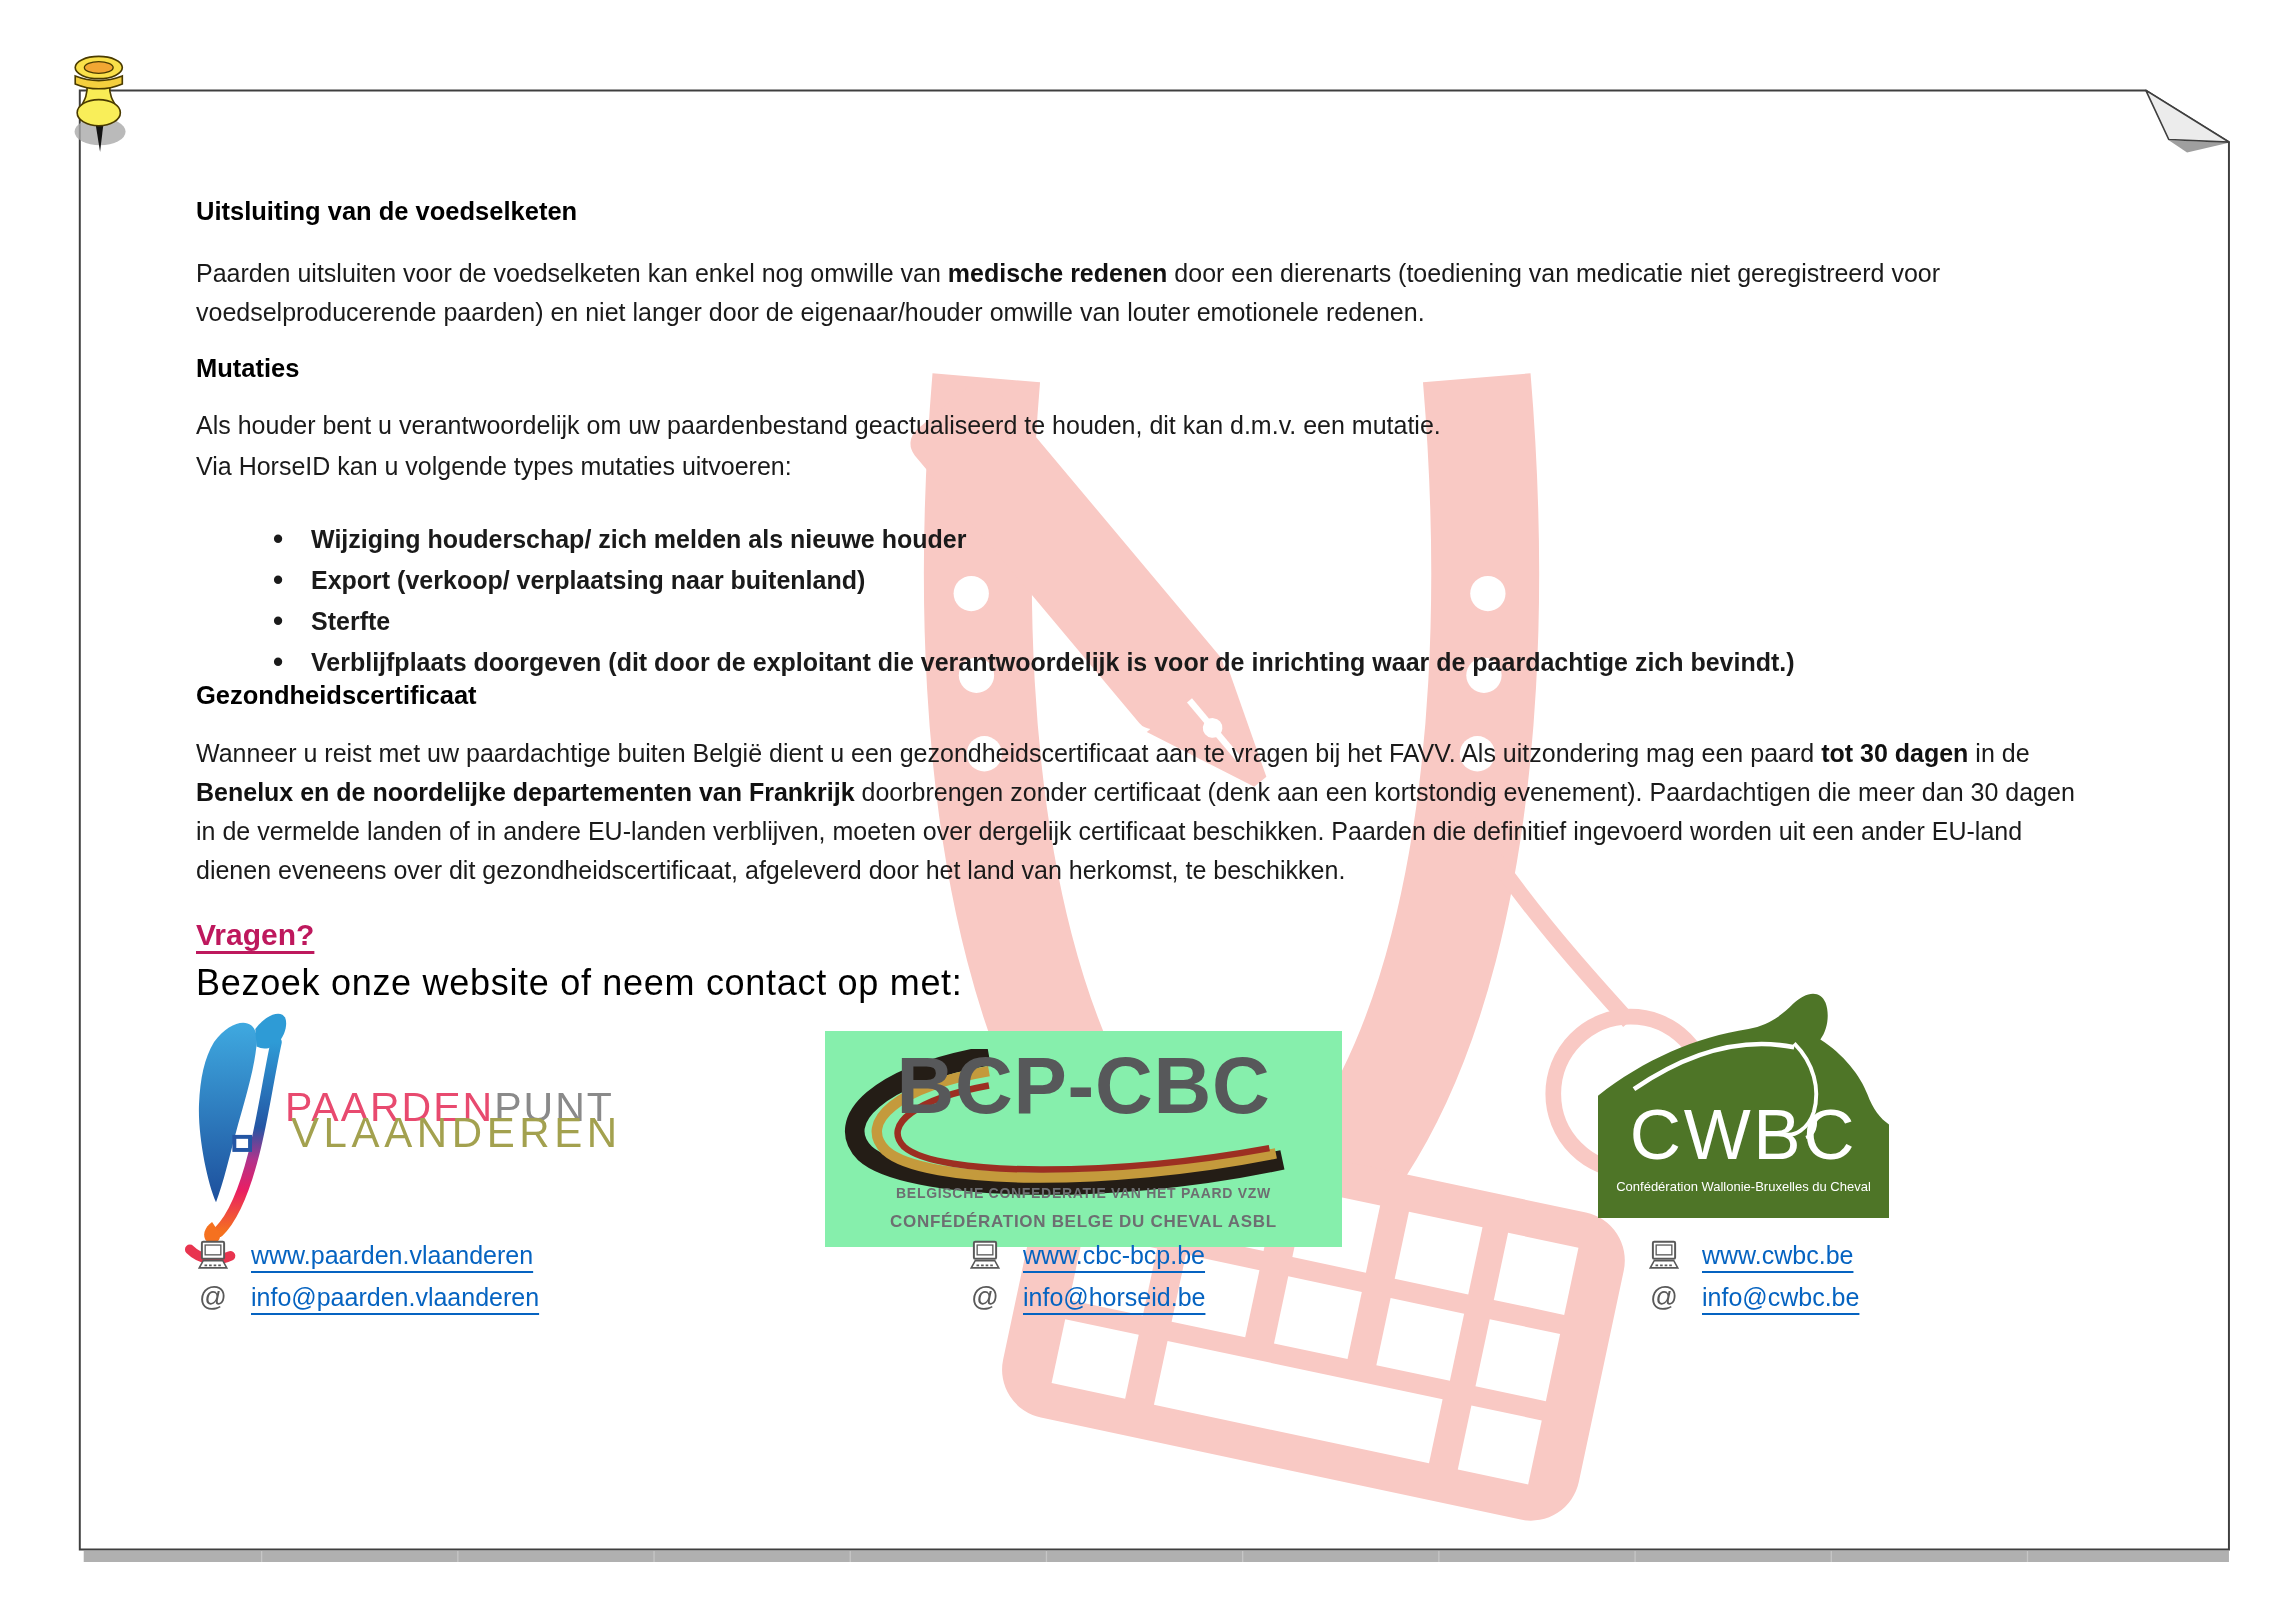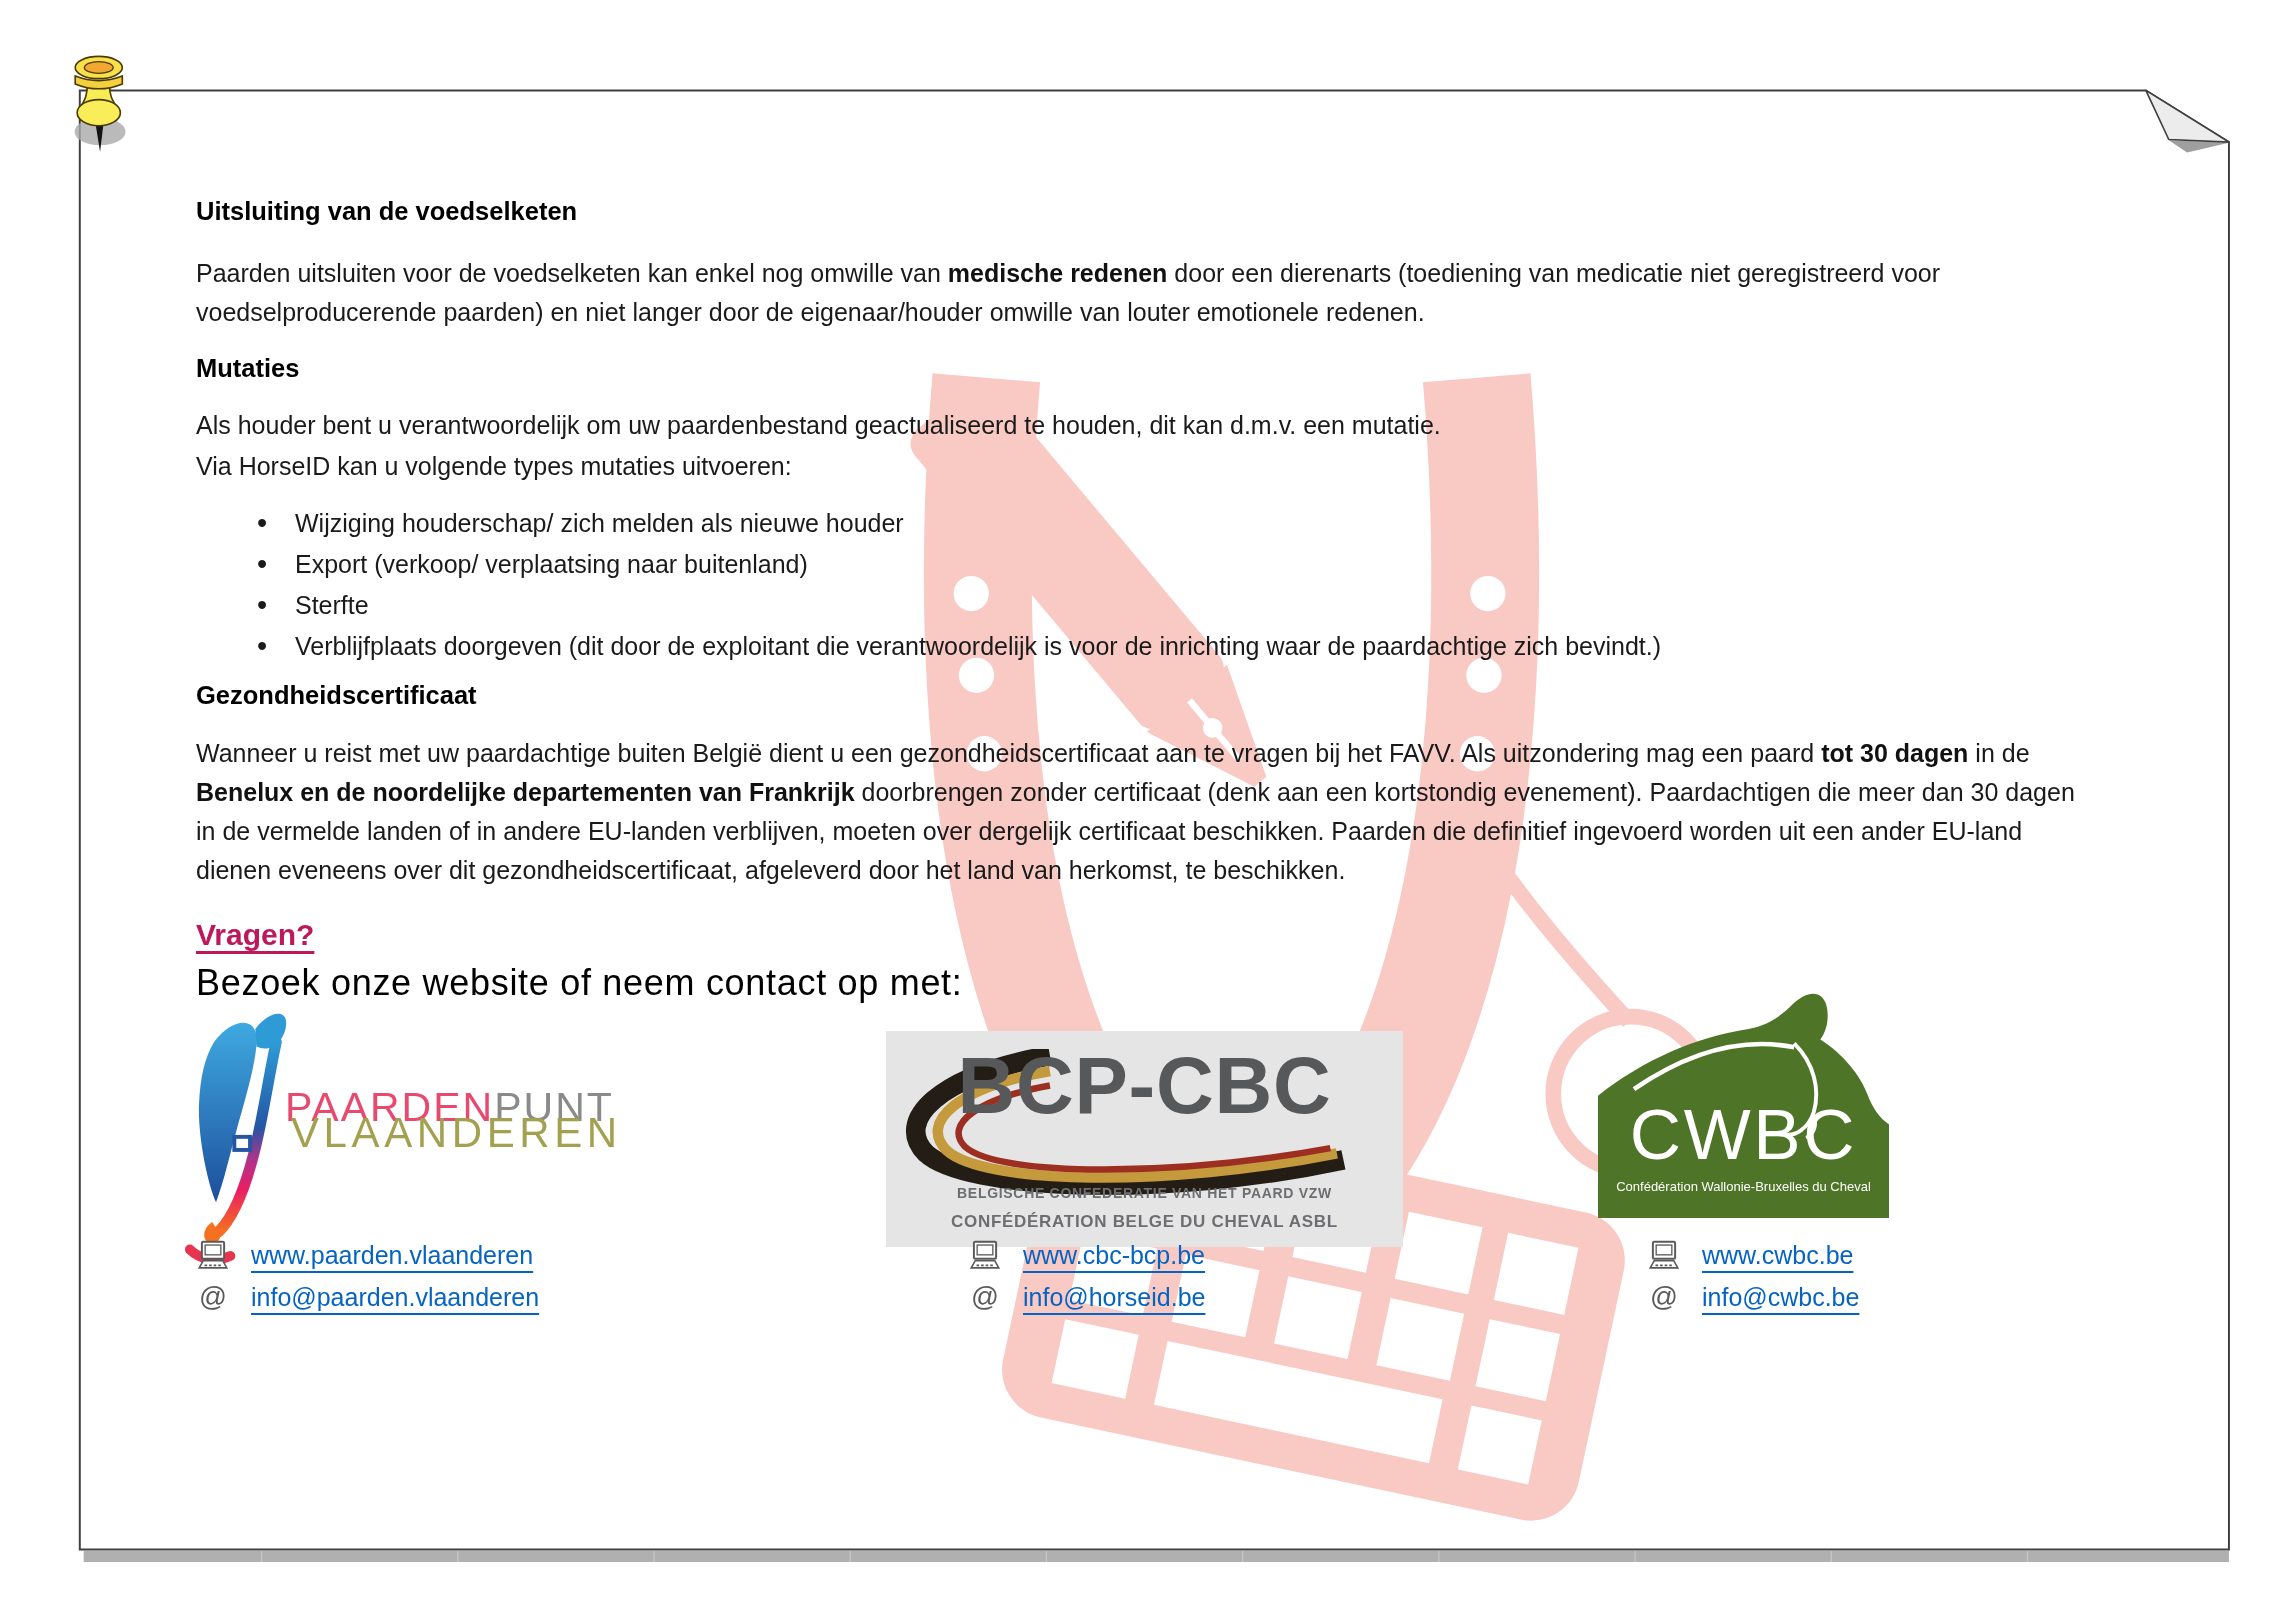--- a/index.html
+++ b/index.html
@@ -7,32 +7,32 @@
        font-family:"Liberation Sans","DejaVu Sans",sans-serif;color:#1a1a1a;}
   .canvas{position:absolute;inset:0;}
   svg.chrome{position:absolute;left:0;top:0;}
   .page{position:absolute;left:80px;top:90px;width:2150px;height:1459px;}
   .watermark{position:absolute;left:0;top:0;pointer-events:none;}
   .content{position:absolute;left:116px;right:143px;top:0;bottom:0;}
   .abs{position:absolute;left:0;right:0;}
   .h{font-size:25.5px;font-weight:bold;color:#000;}
   .body{font-size:25px;line-height:39px;color:#1a1a1a;}
   .body b{font-weight:bold;color:#111;}
-  ul.bullets{list-style:none;margin:0;padding:0 0 0 99px;}
+  ul.bullets{list-style:none;margin:16px;padding:0 0 0 99px;font-weight:bold;}
   ul.bullets li{position:relative;font-size:25px;line-height:41px;}
   ul.bullets li::before{content:"•";position:absolute;left:-38px;top:0;font-size:29px;line-height:41px;color:#1a1a1a;}
   .vragen{font-size:30px;font-weight:bold;color:#be185d;text-decoration:underline;
           text-decoration-thickness:2.6px;text-underline-offset:5.9px;}
   .contact-heading{font-size:36px;color:#000;text-align:left;letter-spacing:0.7px;}
   
   .pp-line1{position:absolute;font-size:41px;letter-spacing:2px;white-space:nowrap;}
   .pp-part1{color:#e84a6f;}
   .pp-part2{color:#8a8a8a;}
   .pp-line2{position:absolute;font-size:42px;letter-spacing:4.6px;color:#a3a14f;white-space:nowrap;}
-  .bcp-logo{position:absolute;left:806px;top:941px;width:517px;height:216px;background:#e5e5e5;}
+  .bcp-logo{position:absolute;left:745px;top:941px;width:517px;height:216px;background:#86efac;}
   .bcp-swoosh{position:absolute;left:0;top:18.3px;}
   .bcp-title{position:absolute;left:0;right:0;top:9.2px;text-align:center;
              font-size:80px;font-weight:bold;color:#57585a;letter-spacing:0.7px;}
   .bcp-cap1{position:absolute;left:0;right:0;top:154px;text-align:center;
             font-size:14px;font-weight:bold;color:#6d6e71;letter-spacing:0.7px;}
   .bcp-cap2{position:absolute;left:0;right:0;top:181px;text-align:center;
             font-size:17px;font-weight:bold;color:#6d6e71;letter-spacing:0.7px;}
   .cwbc-logo{position:absolute;left:1518px;top:901px;width:291px;height:227px;}
   .cwbc-title{position:absolute;left:0;right:0;top:103px;text-align:center;
               font-size:71px;color:#ffffff;letter-spacing:2.6px;}

